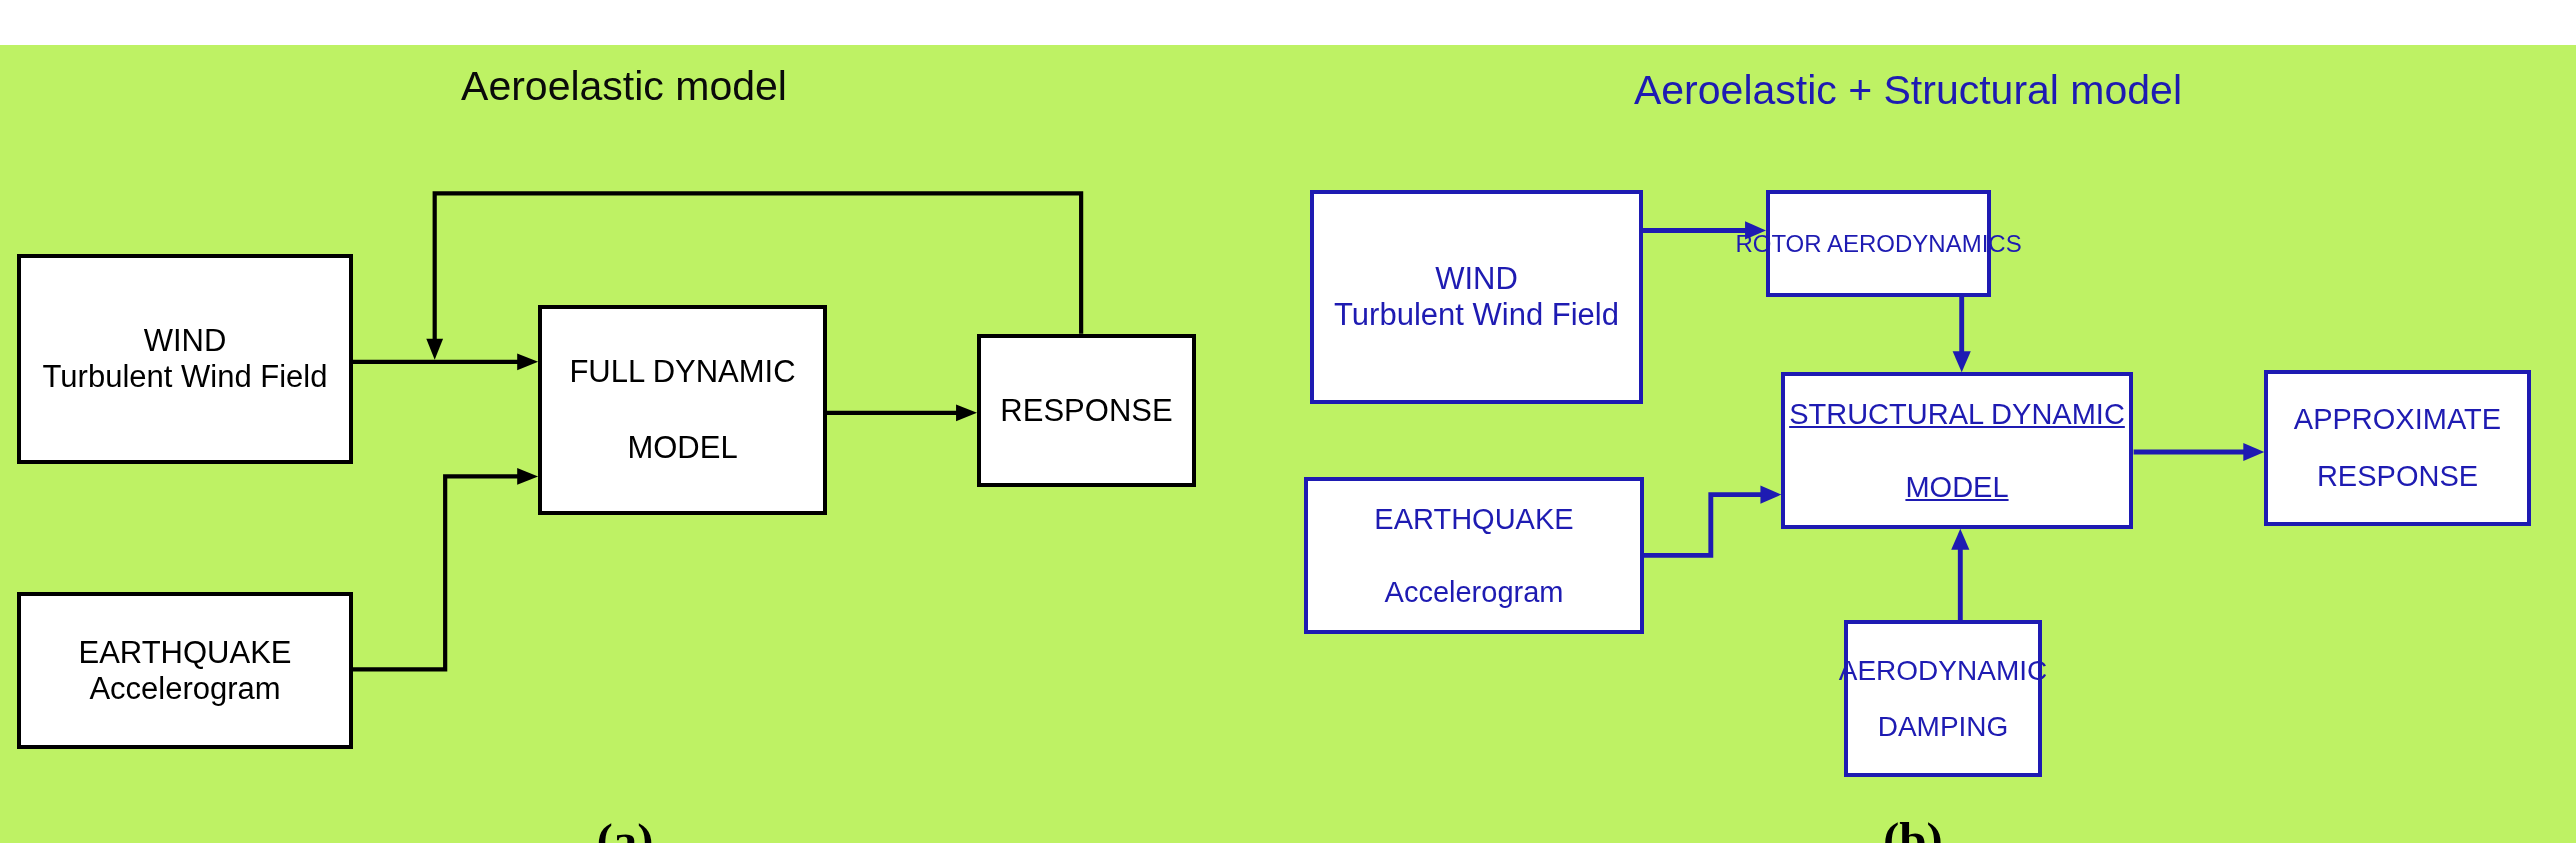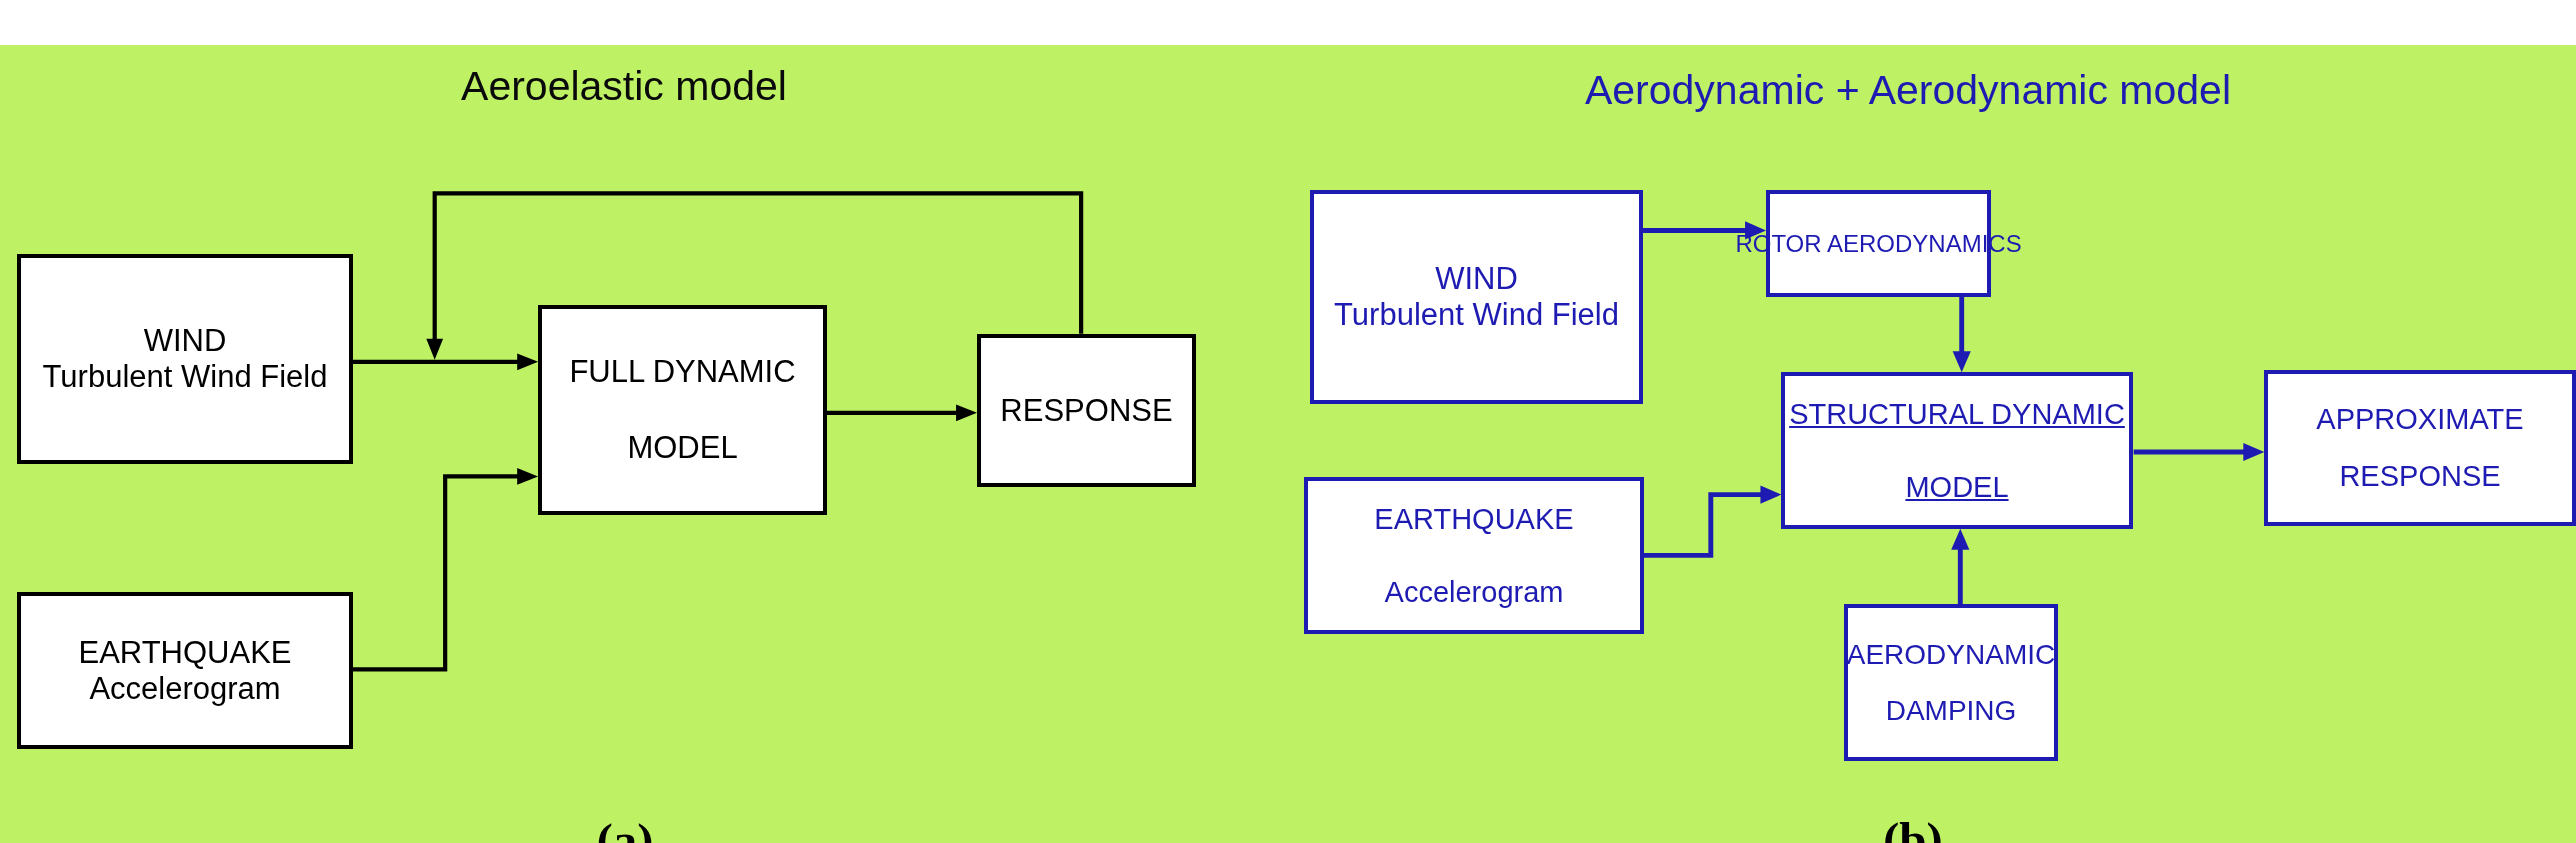--- a/index.html
+++ b/index.html
@@ -130,47 +130,47 @@
     <span class="ln">FULL DYNAMIC</span>
     <span class="ln">MODEL</span>
   </div>
 
   <div class="box black fs-44" style="left:977px;top:289px;width:219px;height:153px;">
     <span class="ln">RESPONSE</span>
   </div>
 
   <div class="caption" style="left:625px;top:767px;">(a)</div>
 
-  <div class="panel-title blue" style="left:1908px;top:22.4px;">Aerodynamic + Aerodynamic model</div>
+  <div class="panel-title blue" style="left:1908px;top:22.4px;">Aeroelastic + Structural model</div>
 
   <div class="box blue gap-lg fs-44" style="left:1310px;top:145px;width:333px;height:214px;">
     <span class="ln">WIND</span>
     <span class="ln">Turbulent Wind Field</span>
   </div>
 
   <div class="box blue fs-34" style="left:1766px;top:145px;width:225px;height:107px;">
     <span class="ln">ROTOR AERODYNAMICS</span>
   </div>
 
   <div class="box blue gap-md fs-42" style="left:1304px;top:432px;width:340px;height:157px;">
     <span class="ln">EARTHQUAKE</span>
     <span class="ln">Accelerogram</span>
   </div>
 
   <div class="box blue gap-md fs-42" style="left:1781px;top:327px;width:352px;height:157px;text-decoration:underline;">
     <span class="ln">STRUCTURAL DYNAMIC</span>
     <span class="ln">MODEL</span>
   </div>
 
-  <div class="box blue gap-sm fs-40" style="left:1844px;top:559px;width:214px;height:157px;">
+  <div class="box blue gap-sm fs-40" style="left:1844px;top:575px;width:198px;height:157px;">
     <span class="ln">AERODYNAMIC</span>
     <span class="ln">DAMPING</span>
   </div>
 
-  <div class="box blue gap-sm fs-42" style="left:2264px;top:325px;width:312px;height:156px;">
+  <div class="box blue gap-sm fs-42" style="left:2264px;top:325px;width:267px;height:156px;">
     <span class="ln">APPROXIMATE</span>
     <span class="ln">RESPONSE</span>
   </div>
 
   <div class="caption" style="left:1913px;top:766px;">(b)</div>
 
 </div>
 
 
 </body></html>

